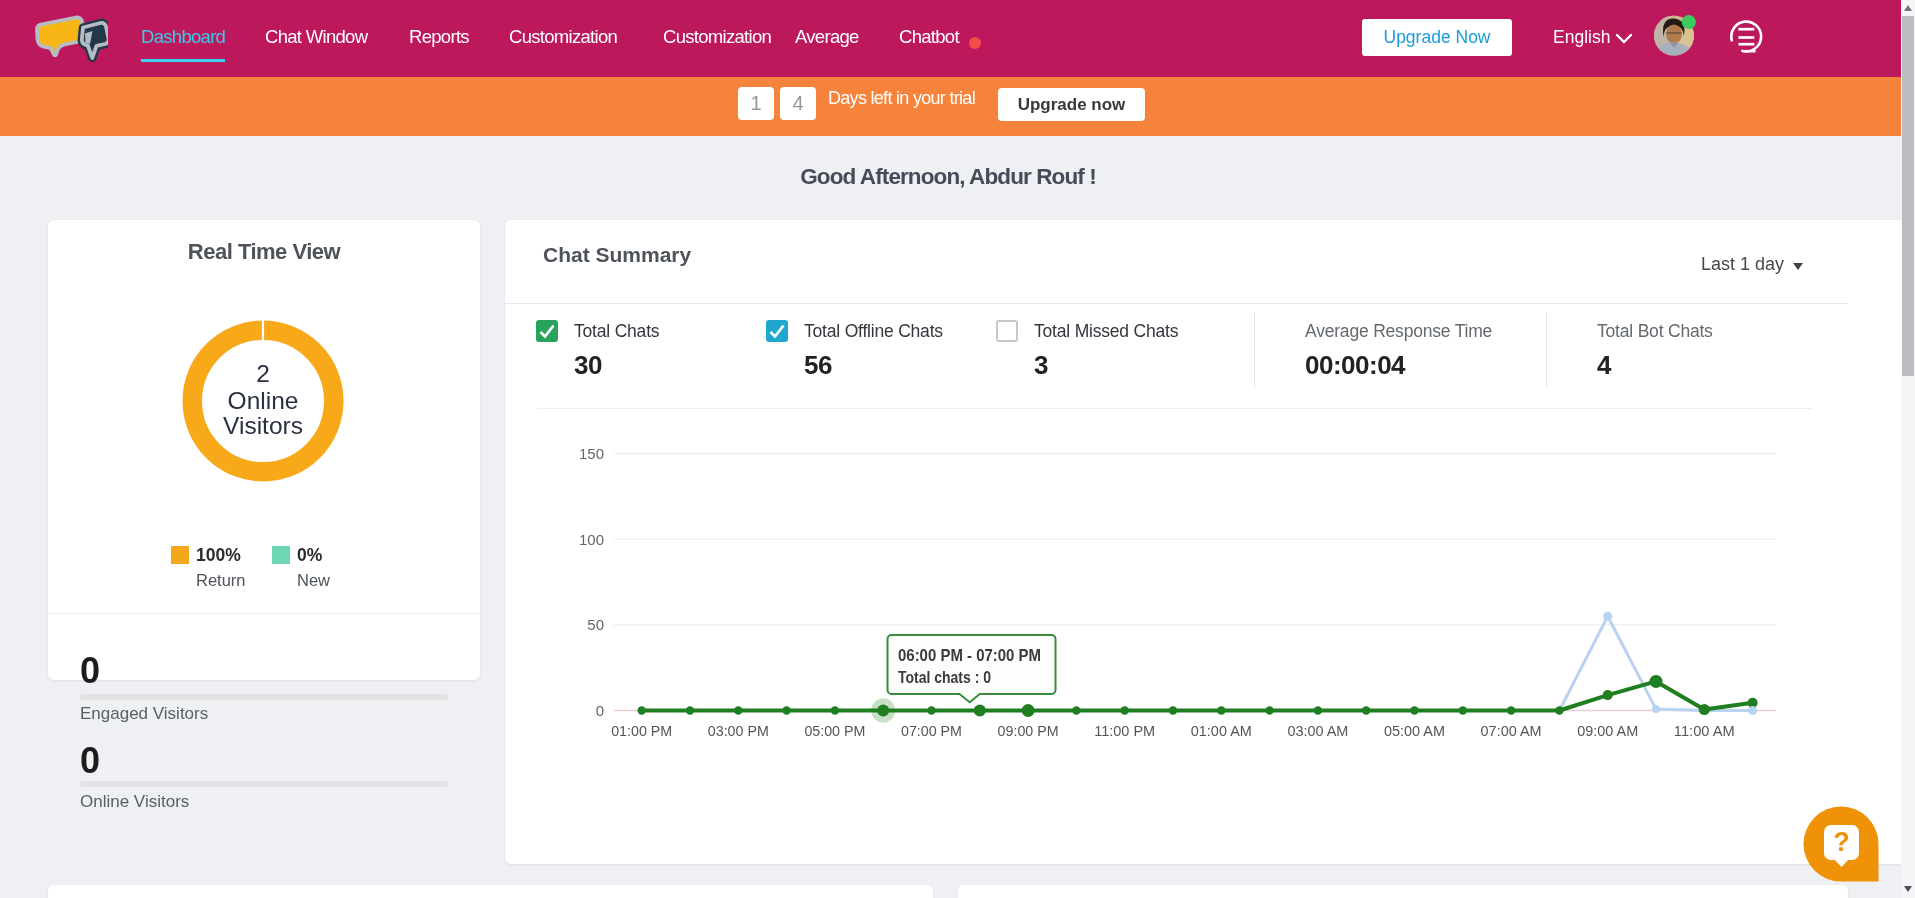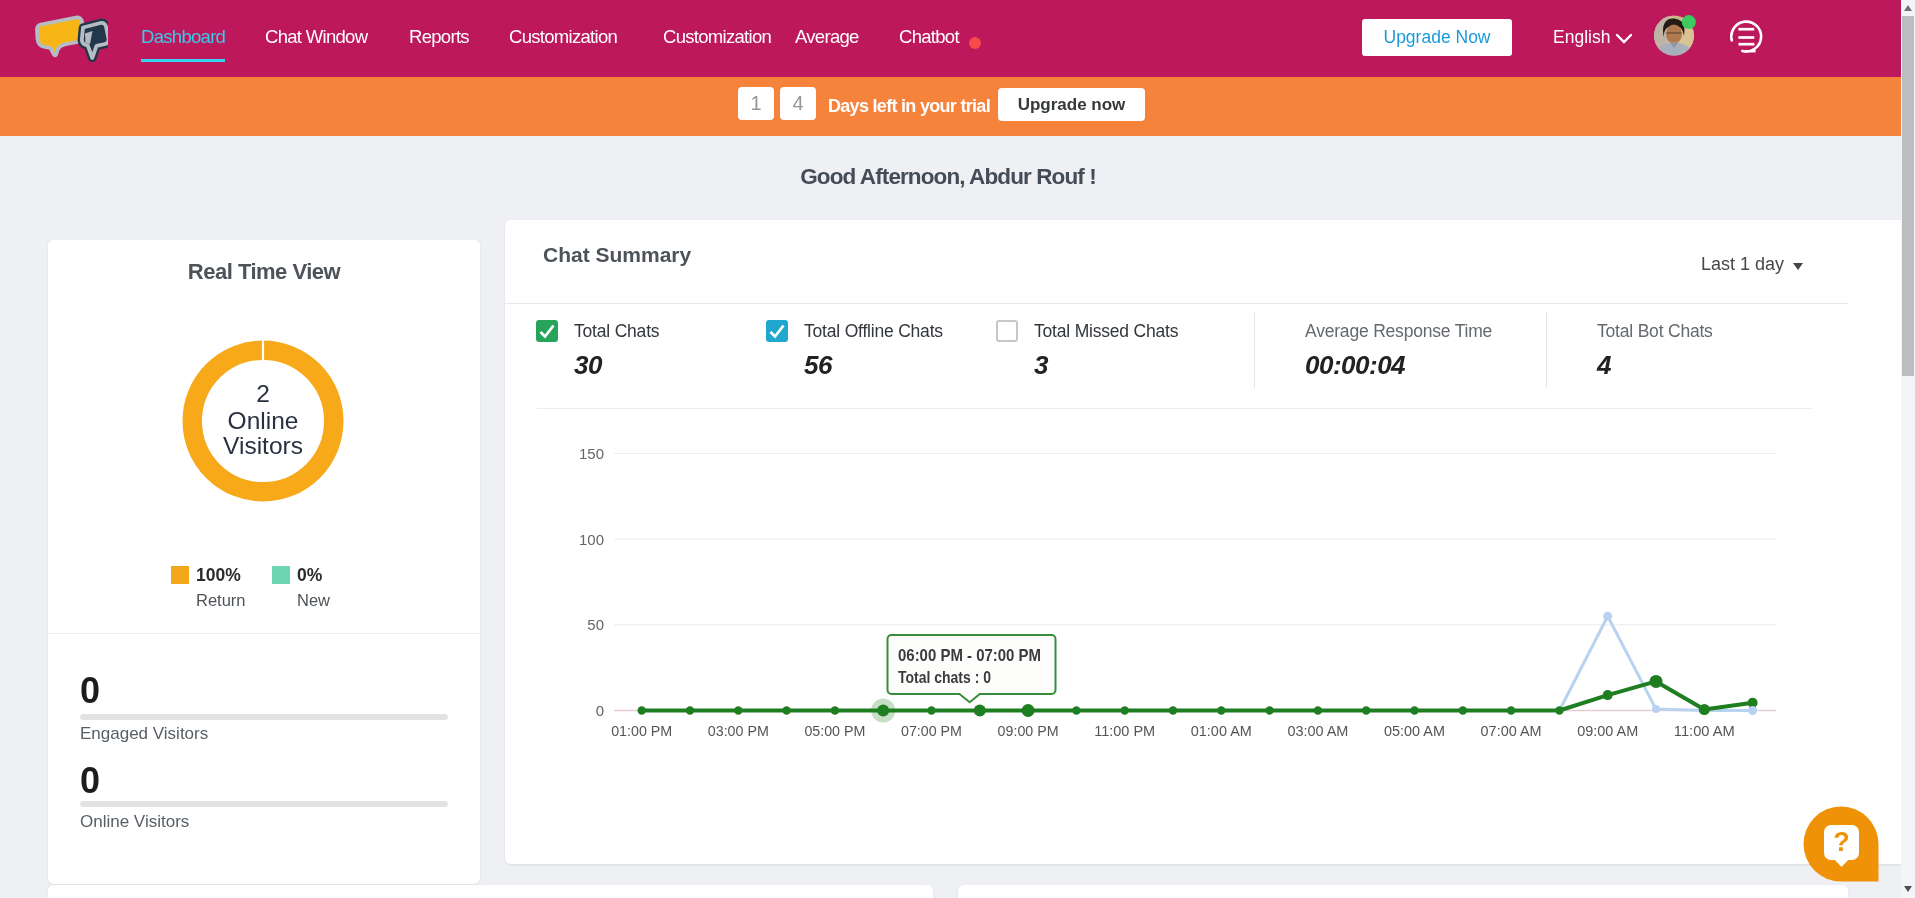--- a/index.html
+++ b/index.html
@@ -11,29 +11,29 @@
   .navitem { position:absolute; top:26px; font-size:18.5px; letter-spacing:-0.7px; color:#ffffff; white-space:nowrap; }
   .navitem.active { color:#3cc9e8; }
   #nav-underline { position:absolute; left:141px; top:59px; width:84px; height:3px; background:#38d2f2; }
   #chatbot-dot { position:absolute; left:969px; top:37px; width:12px; height:12px; border-radius:50%; background:#f54b4b; }
   #upgrade-now-btn { position:absolute; left:1362px; top:19px; width:150px; height:37px; background:#fff; border-radius:3px; color:#1b9cd8; font-size:17.5px; text-align:center; line-height:37px; }
   #english-label { position:absolute; left:1553px; top:27px; font-size:17.5px; color:#fff; }
 
   
   #banner { position:absolute; left:0; top:77px; width:1901px; height:59px; background:#f5833c; }
   .daybox { position:absolute; top:87px; width:36px; height:33px; background:#fff; border-radius:4px; color:#979797; font-size:20px; text-align:center; line-height:33px; }
-  #banner-text { position:absolute; left:828px; top:95px; color:#fff; font-size:18px; letter-spacing:-0.7px; font-weight:bold; line-height:22px; }
+  #banner-text { position:absolute; left:828px; top:87px; color:#fff; font-size:18px; letter-spacing:-0.7px; font-weight:normal; line-height:22px; }
   #banner-btn { position:absolute; left:998px; top:88px; width:147px; height:33px; background:#fff; border-radius:4px; color:#36393b; font-size:17px; font-weight:bold; text-align:center; line-height:33px; }
 
   
   #greeting { position:absolute; left:0; top:164px; width:1896px; text-align:center; font-size:22.5px; letter-spacing:-0.9px; font-weight:bold; color:#434c57; }
 
   
   .card { position:absolute; background:#fff; border-radius:6px; box-shadow:0 1px 3px rgba(0,0,0,0.08); }
-  #card-rtv { left:48px; top:220px; width:432px; height:644px;margin-top:20px; }
+  #card-rtv { left:48px; top:220px; width:432px; height:460px; }
   #card-cs  { left:505px; top:220px; width:1445px; height:644px; }
   #card-b1  { left:48px; top:885px; width:885px; height:13px; border-radius:6px 6px 0 0; }
   #card-b2  { left:958px; top:885px; width:890px; height:13px; border-radius:6px 6px 0 0; }
 
   
   #rtv-title { position:absolute; left:0; top:19px; width:432px; text-align:center; font-size:22px; letter-spacing:-0.5px; font-weight:bold; color:#4d5359; }
   .legend-sq { position:absolute; width:18px; height:18px; }
   .legend-pct { position:absolute; font-size:17.5px; font-weight:bold; color:#2b2b2b; }
   .legend-lbl { position:absolute; font-size:16.5px; color:#4d5358; }
   #rtv-divider { position:absolute; left:0px; top:393px; width:432px; height:1px; background:#ededed; }
@@ -43,21 +43,21 @@
 
   
   #cs-title { position:absolute; left:38px; top:23px; font-size:21px; font-weight:bold; color:#4d5359; }
   #cs-range { position:absolute; left:1196px; top:34px; font-size:18px; color:#474747; }
   #cs-caret { position:absolute; left:1288px; top:43px; width:0; height:0; border-left:5.5px solid transparent; border-right:5.5px solid transparent; border-top:7px solid #454545; }
   #cs-hdiv { position:absolute; left:0; top:83px; width:1343px; height:1px; background:#e9e9e9; }
   #cs-hdiv2 { position:absolute; left:32px; top:188px; width:1275px; height:1px; background:#ededed; }
   .cbx { position:absolute; top:100px; width:22px; height:22px; border-radius:3px; }
   .stat-lbl { position:absolute; top:101px; font-size:17.5px; letter-spacing:-0.2px; color:#33373c; }
   .stat-lbl.gray { color:#64696e; }
-  .stat-num { position:absolute; top:132px; font-size:26px; letter-spacing:-0.5px; font-weight:bold; color:#222; line-height:26px;font-style:italic; }
+  .stat-num { position:absolute; top:132px; font-size:26px; letter-spacing:-0.5px; font-weight:bold; color:#222; line-height:26px; }
   .vdiv { position:absolute; top:92px; width:1px; height:76px; background:#e5e5e5; }
 
   
   #help-btn { position:absolute; left:1803px; top:806px; }
 
   
   #sbar { position:absolute; left:1901px; top:0; width:14px; height:898px; background:#f4f5f7; }
   #sbar-thumb { position:absolute; left:1px; top:16px; width:12px; height:360px; background:#bcbdc0; }
   .sbar-arrow { position:absolute; left:3px; width:0; height:0; border-left:4px solid transparent; border-right:4px solid transparent; }
   #sbar-up { top:5px; border-bottom:6px solid #6f7377; }

